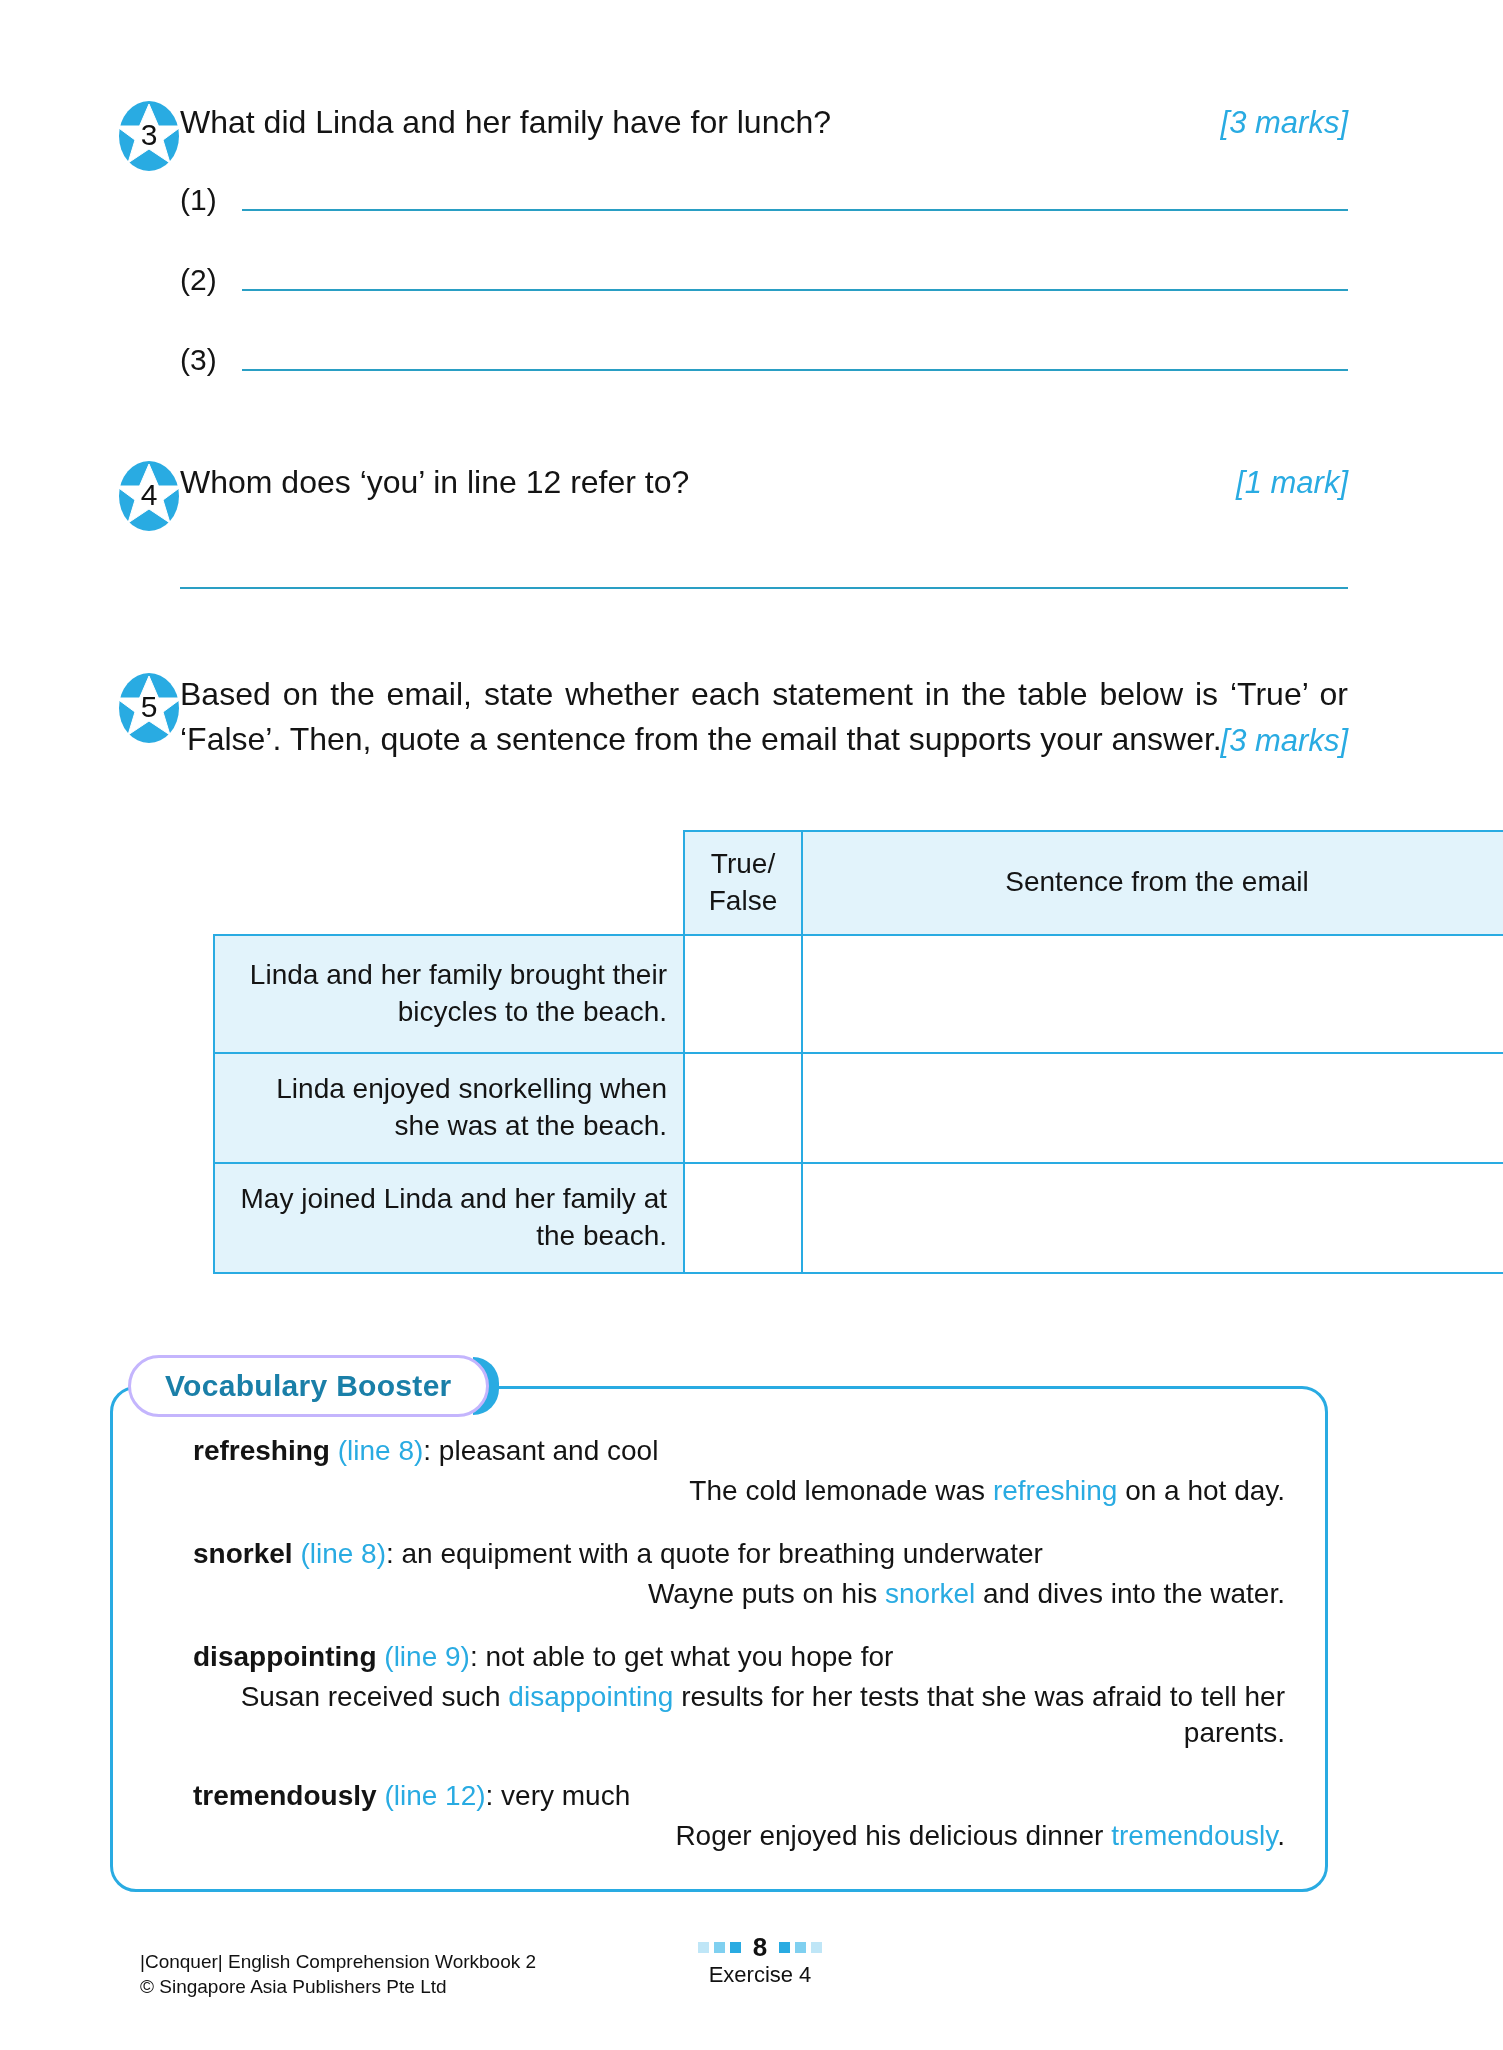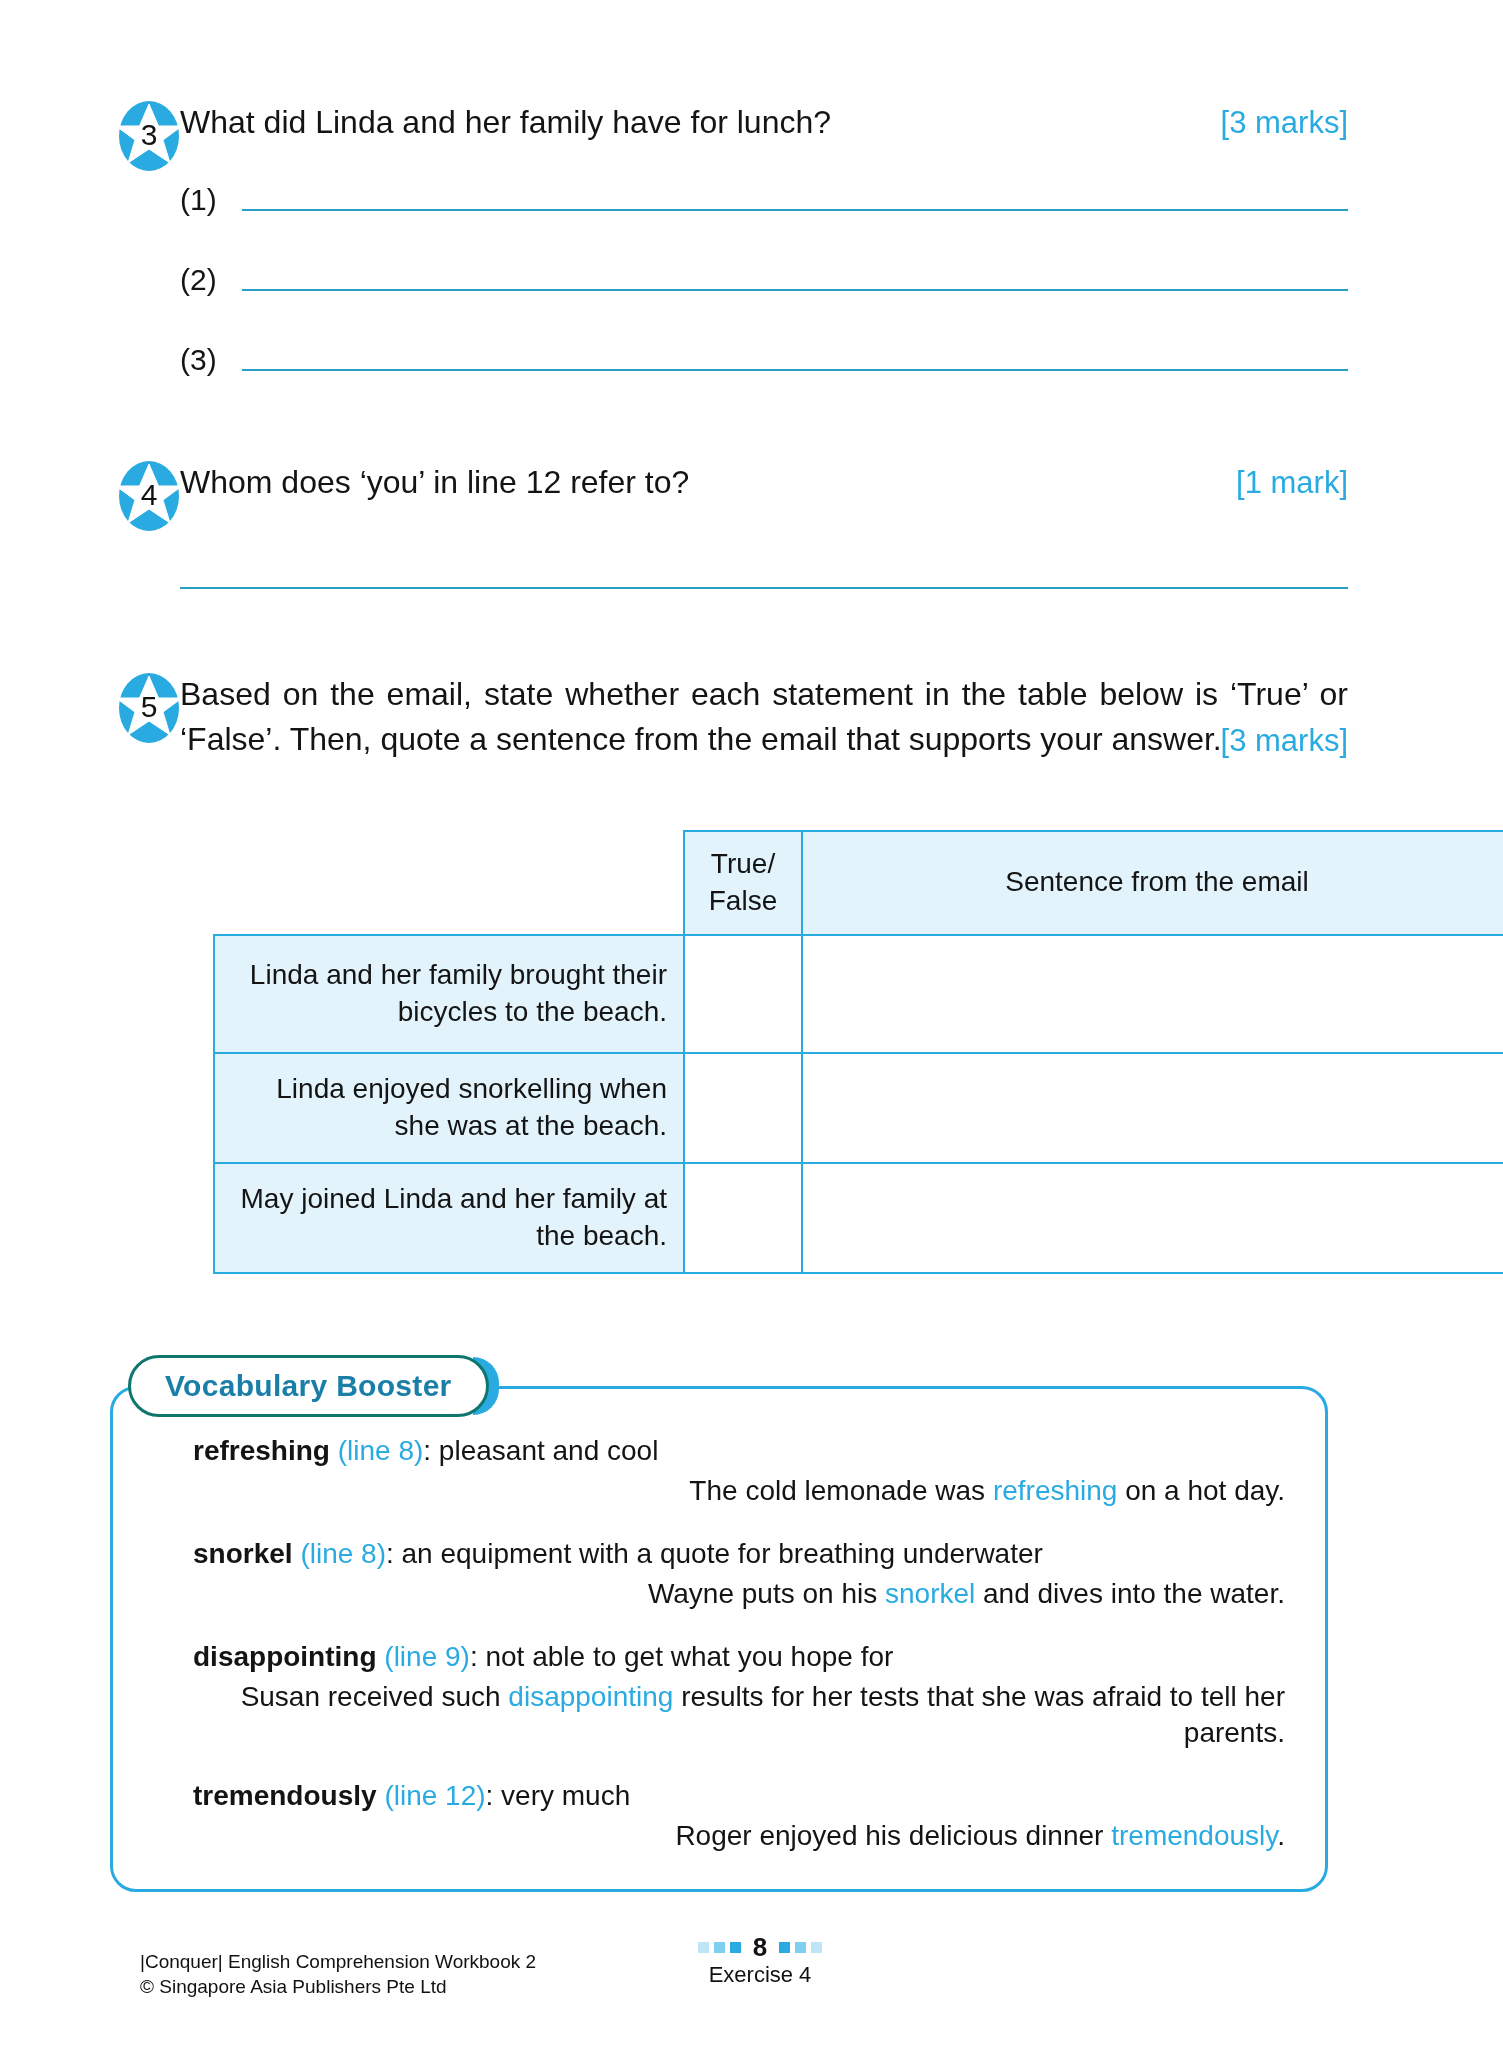--- a/index.html
+++ b/index.html
@@ -59,20 +59,21 @@
     line-height: 1.42;
     color: #141414;
     font-weight: 400;
   }
   .qtext.justify { text-align: justify; text-align-last: left; }
 
   .marks {
     color: #29abe2;
     font-size: 31px;
     white-space: nowrap;
+    font-style: italic;
   }
 
   .qrow {
     display: flex;
     align-items: baseline;
     justify-content: space-between;
     gap: 24px;
   }
 
   
@@ -133,21 +134,21 @@
     position: absolute;
     top: 0;
     left: 18px;
     height: 62px;
     display: flex;
     align-items: center;
     z-index: 5;
   }
   .vocab-pill {
     background: #ffffff;
-    border: 3px solid #0f766e;
+    border: 3px solid #c4b5fd;
     border-radius: 31px;
     height: 62px;
     display: flex;
     align-items: center;
     padding: 0 34px;
     position: relative;
     z-index: 3;
   }
   .vocab-pill .title {
     font-size: 30px;

